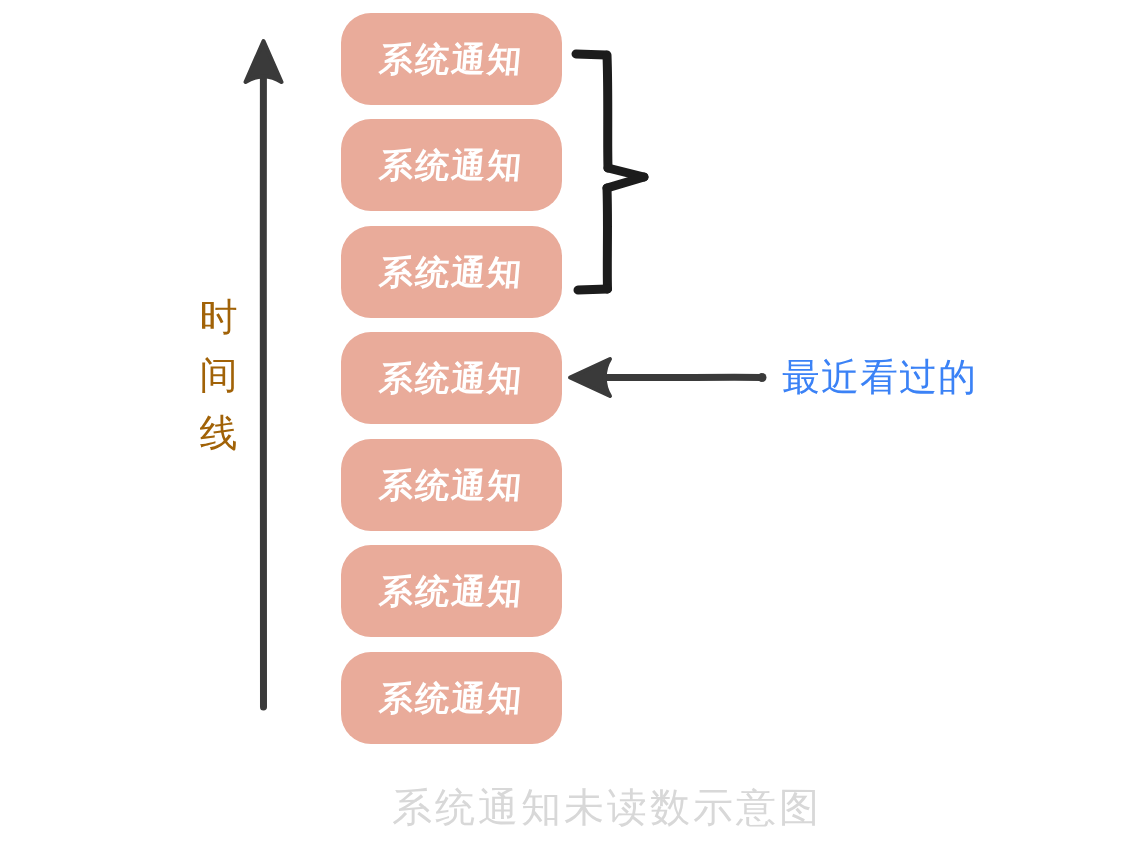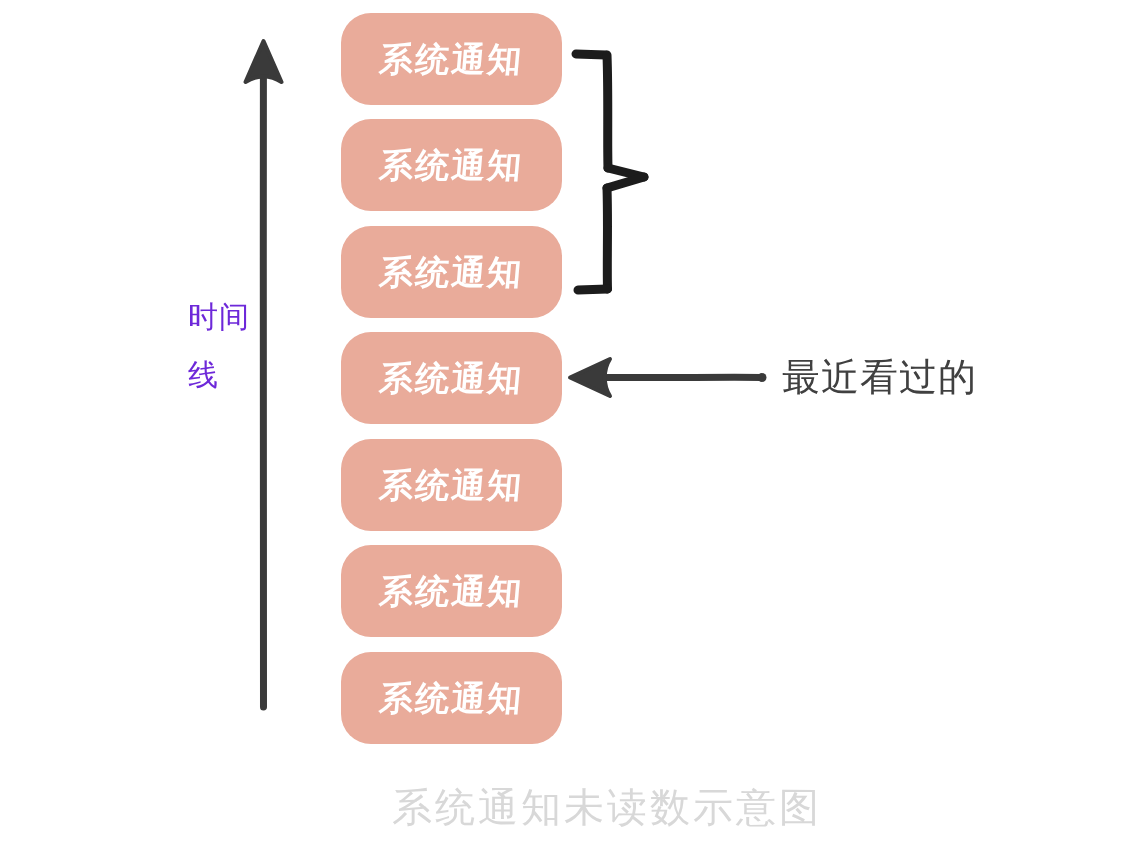--- a/index.html
+++ b/index.html
@@ -27,22 +27,23 @@
     height: 850px;
     pointer-events: none;
   }
 
   
   #timeline-label {
     position: absolute;
     left: 188px;
     top: 288px;
     width: 62px;
-    color: #6d28d9;
-    font-size: 30px;
+    text-align: center;
+    color: #a16207;
+    font-size: 38px;
     line-height: 58px;
     letter-spacing: 1px;
     font-weight: 500;
     white-space: pre-line;
     user-select: none;
   }
 
   
   .pill {
     position: absolute;
@@ -66,21 +67,21 @@
     letter-spacing: 2px;
     line-height: 1;
     user-select: none;
   }
 
   
   #annotation-recent {
     position: absolute;
     left: 782px;
     top: 354px;
-    color: #404040;
+    color: #3b82f6;
     font-size: 38px;
     line-height: 46px;
     letter-spacing: 1px;
     font-weight: 500;
     white-space: nowrap;
     user-select: none;
   }
 
   
   #caption {

